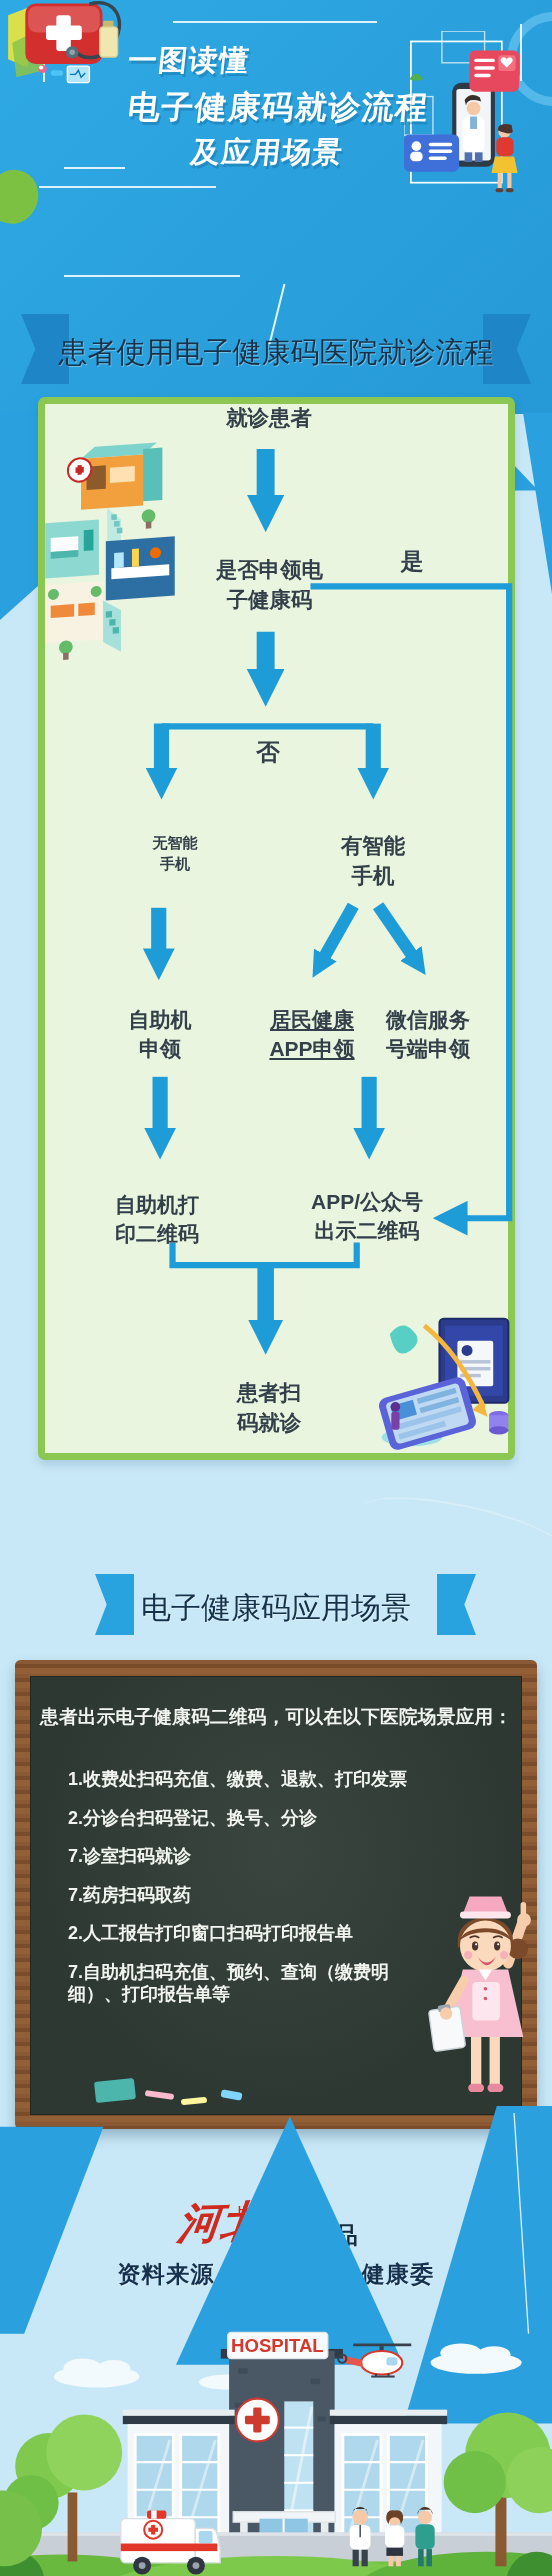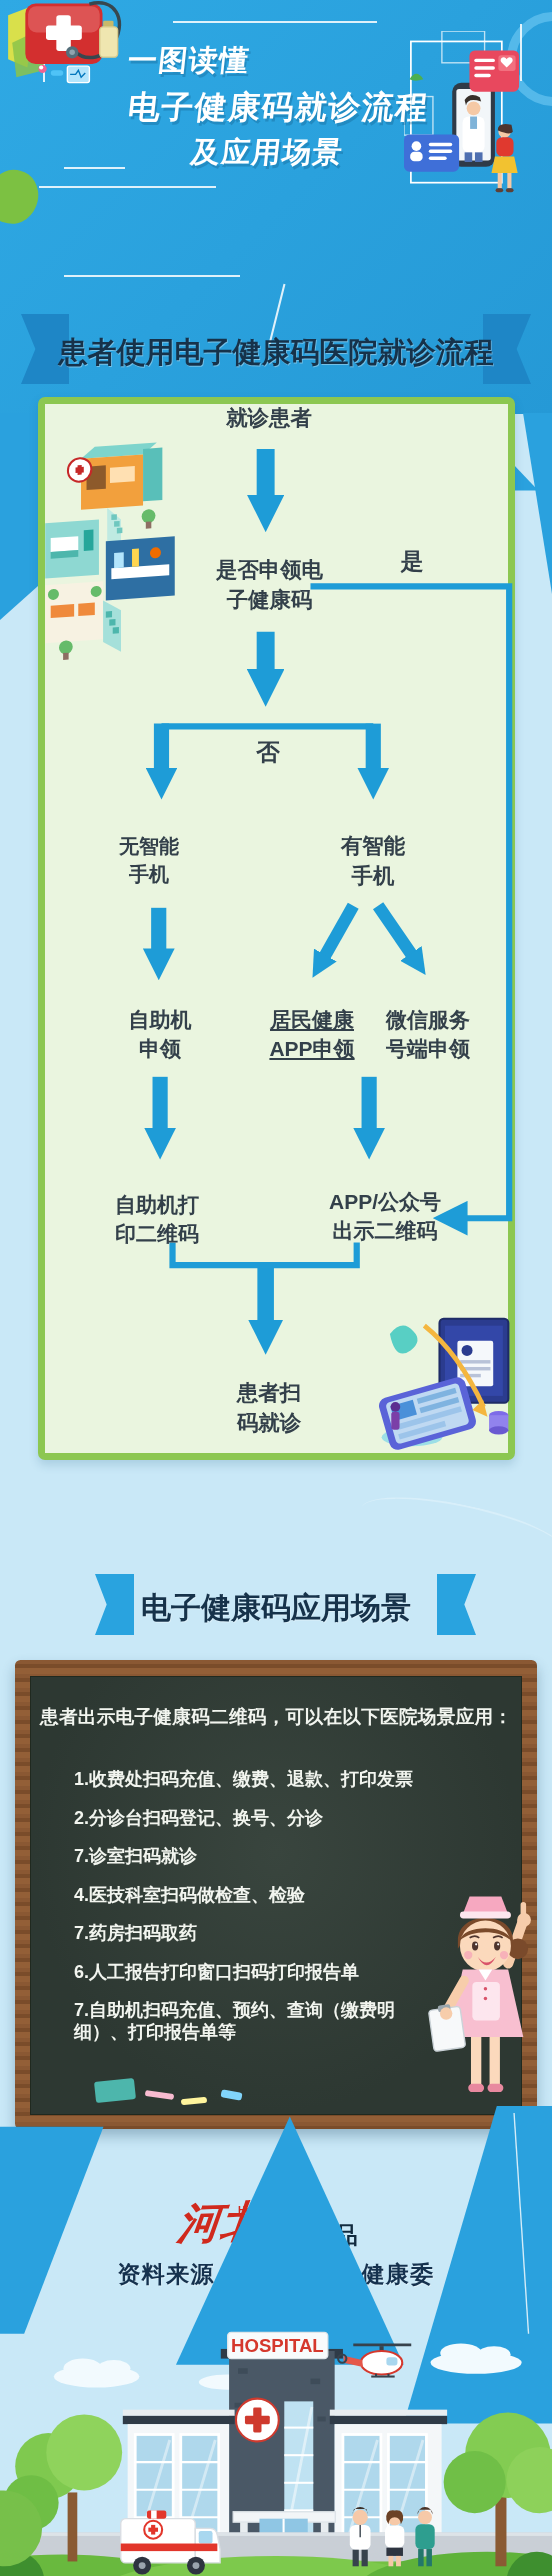--- a/index.html
+++ b/index.html
@@ -10,21 +10,21 @@
   .header-bg{left:0;top:0;width:552px;height:414px;background:linear-gradient(135deg,#2FA9E4 0%,#2599D6 100%);}
   .deco-line{background:rgba(255,255,255,.85);}
   .deco-ring{left:507px;top:12.4px;width:76px;height:76px;border:9.7px solid rgba(120,205,245,.55);border-radius:50%;}
   .green-blob{left:-9.7px;top:170px;width:48px;height:54px;background:#7CC142;border-radius:48% 52% 55% 45%;transform:rotate(12deg);}
   .title-line{color:#FFFFFF;font-weight:900;transform:skewX(-6deg);letter-spacing:1.4px;
               text-shadow:2.1px 2.8px 0 rgba(16,95,140,.35);white-space:nowrap;}
   
   .ribbon{background:#1E86C6;}
   .ribbon.left{clip-path:polygon(0 0,100% 0,100% 100%,0 100%,30% 50%);}
   .ribbon.right{clip-path:polygon(0 0,100% 0,70% 50%,100% 100%,0 100%);}
-  .banner-text{color:#16324A;font-weight:700;text-align:center;white-space:nowrap;
+  .banner-text{color:#16324A;font-weight:400;text-align:center;white-space:nowrap;
                text-shadow:0.7px 1.4px 0 rgba(255,255,255,.35);}
   
   .flow-box{left:38px;top:397px;width:463px;height:1049px;background:#EAF5DF;
             border:7px solid #8CC751;border-radius:7px;box-shadow:0 4.1px 9.7px rgba(30,90,130,.18);}
   .flow-node{font-weight:800;color:#33404A;text-align:center;white-space:pre-line;line-height:1.4;}
   .mid-streak{border-top:2.1px solid rgba(255,255,255,.55);border-radius:50%;}
   
   .board-frame{left:15px;top:1660px;width:522px;height:469px;border-radius:5.5px;
      background:repeating-linear-gradient(180deg,#8A5833 0 4.1px,#7A4C2A 4.1px 8.3px,#935F37 8.3px 14px);
      box-shadow:0 7px 12.4px rgba(20,60,90,.3);}
@@ -224,51 +224,50 @@
       <path d="M195,1225 V1258 H462 V1225" stroke-width="9"></path>
       <line x1="330" y1="1262" x2="330" y2="1355" stroke-width="24" marker-end="url(#mT)"></line>
     </g>
   </svg>
 
   <div class="abs flow-node" style="left:200px;top:404px;width:138px;font-size:21.4px;">就诊患者</div>
   <div class="abs flow-node" style="left:183px;top:556px;width:173px;font-size:21.4px;text-align:center;">是否申领电
 子健康码</div>
   <div class="abs flow-node" style="left:397px;top:545px;width:30px;font-size:23px;">是</div>
   <div class="abs flow-node" style="left:253px;top:736px;width:30px;font-size:23.5px;">否</div>
-  <div class="abs flow-node" style="left:80px;top:832px;width:138px;font-size:20px;">无智能
+  <div class="abs flow-node" style="left:106px;top:832px;width:138px;font-size:15px;">无智能
 手机</div>
   <div class="abs flow-node" style="left:304px;top:832px;width:138px;font-size:21.4px;">有智能
 手机</div>
   <div class="abs flow-node" style="left:91px;top:1005px;width:138px;font-size:21px;">自助机
 申领</div>
   <div class="abs flow-node" style="left:243px;top:1005px;width:138px;font-size:21px;text-decoration:underline;">居民健康
 APP申领</div>
   <div class="abs flow-node" style="left:88px;top:1190px;width:138px;font-size:21px;">自助机打
 印二维码</div>
   <div class="abs flow-node" style="left:359px;top:1005px;width:138px;font-size:21px;">微信服务
 号端申领</div>
-  <div class="abs flow-node" style="left:302px;top:1187px;width:166px;font-size:21px;">APP/公众号
+  <div class="abs flow-node" style="left:284px;top:1187px;width:166px;font-size:21px;">APP/公众号
 出示二维码</div>
   <div class="abs flow-node" style="left:200px;top:1379px;width:138px;font-size:21.4px;">患者扫
 码就诊</div>
 
   <div class="abs ribbon left" style="left:95px;top:1574px;width:39px;height:61px;background:#29A3DF;"></div>
   <div class="abs ribbon right" style="left:437px;top:1574px;width:39px;height:61px;background:#29A3DF;"></div>
   <div class="abs banner-text" style="left:0;top:1588px;width:552px;font-size:30px;">电子健康码应用场景</div>
 
   <div class="abs board-frame"></div>
   <div class="abs board-inner"></div>
   <div class="abs chalk" style="left:40px;top:1704px;width:476px;font-size:18.6px;letter-spacing:0.3px;">患者出示电子健康码二维码，可以在以下医院场景应用：</div>
-  <ul class="abs board-list" style="left:74px;top:1769px;width:397px;">
+  <ul class="abs board-list" style="left:68px;top:1769px;width:397px;">
     <li>1.收费处扫码充值、缴费、退款、打印发票</li>
     <li>2.分诊台扫码登记、换号、分诊</li>
     <li>7.诊室扫码就诊</li>
-    <li>4.医技科室扫码做检查、检验</li>
     <li>7.药房扫码取药</li>
-    <li>6.人工报告打印窗口扫码打印报告单</li>
+    <li>2.人工报告打印窗口扫码打印报告单</li>
     <li style="width:325px;">7.自助机扫码充值、预约、查询（缴费明细）、打印报告单等</li>
   </ul>
 
   <svg class="abs" style="left:420px;top:1877px;" width="124" height="238" viewBox="0 0 180 345">
     <path d="M128,125 L150,62" stroke="#F7CDAB" stroke-width="15" stroke-linecap="round"></path>
     <rect x="146" y="36" width="8" height="26" rx="4" fill="#F7CDAB"></rect>
     <circle cx="151" cy="62" r="10" fill="#F7CDAB"></circle>
     <circle cx="142" cy="104" r="15" fill="#7A4A2B"></circle>
     <path d="M55,92 C55,48 135,48 135,92 L135,104 C118,74 72,74 55,104 Z" fill="#7A4A2B"></path>
     <polygon points="62,54 128,54 118,28 72,28" fill="#F6A8C0"></polygon>

